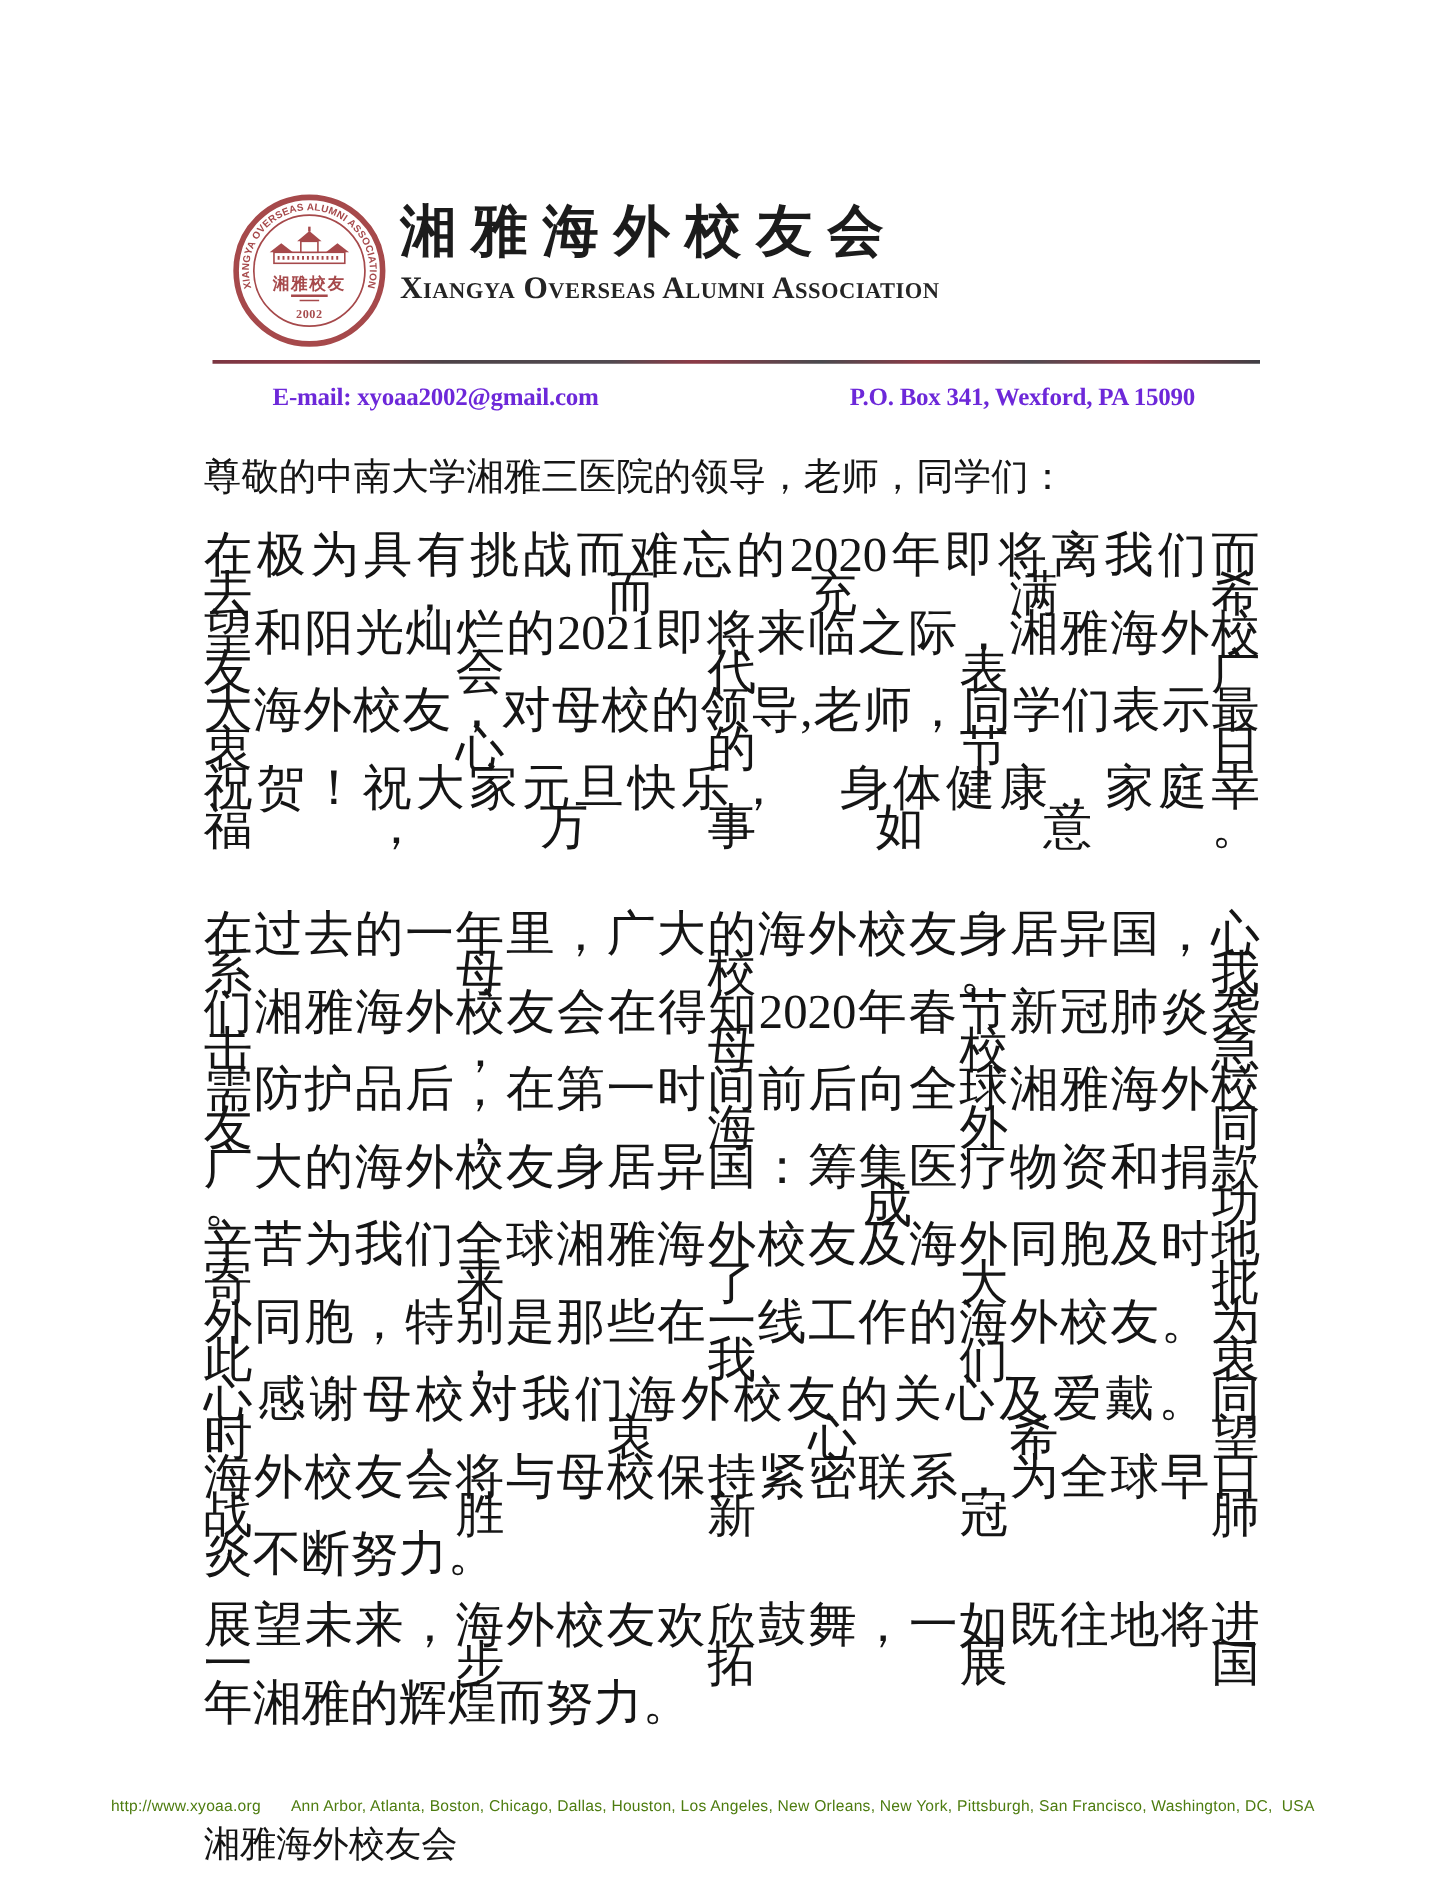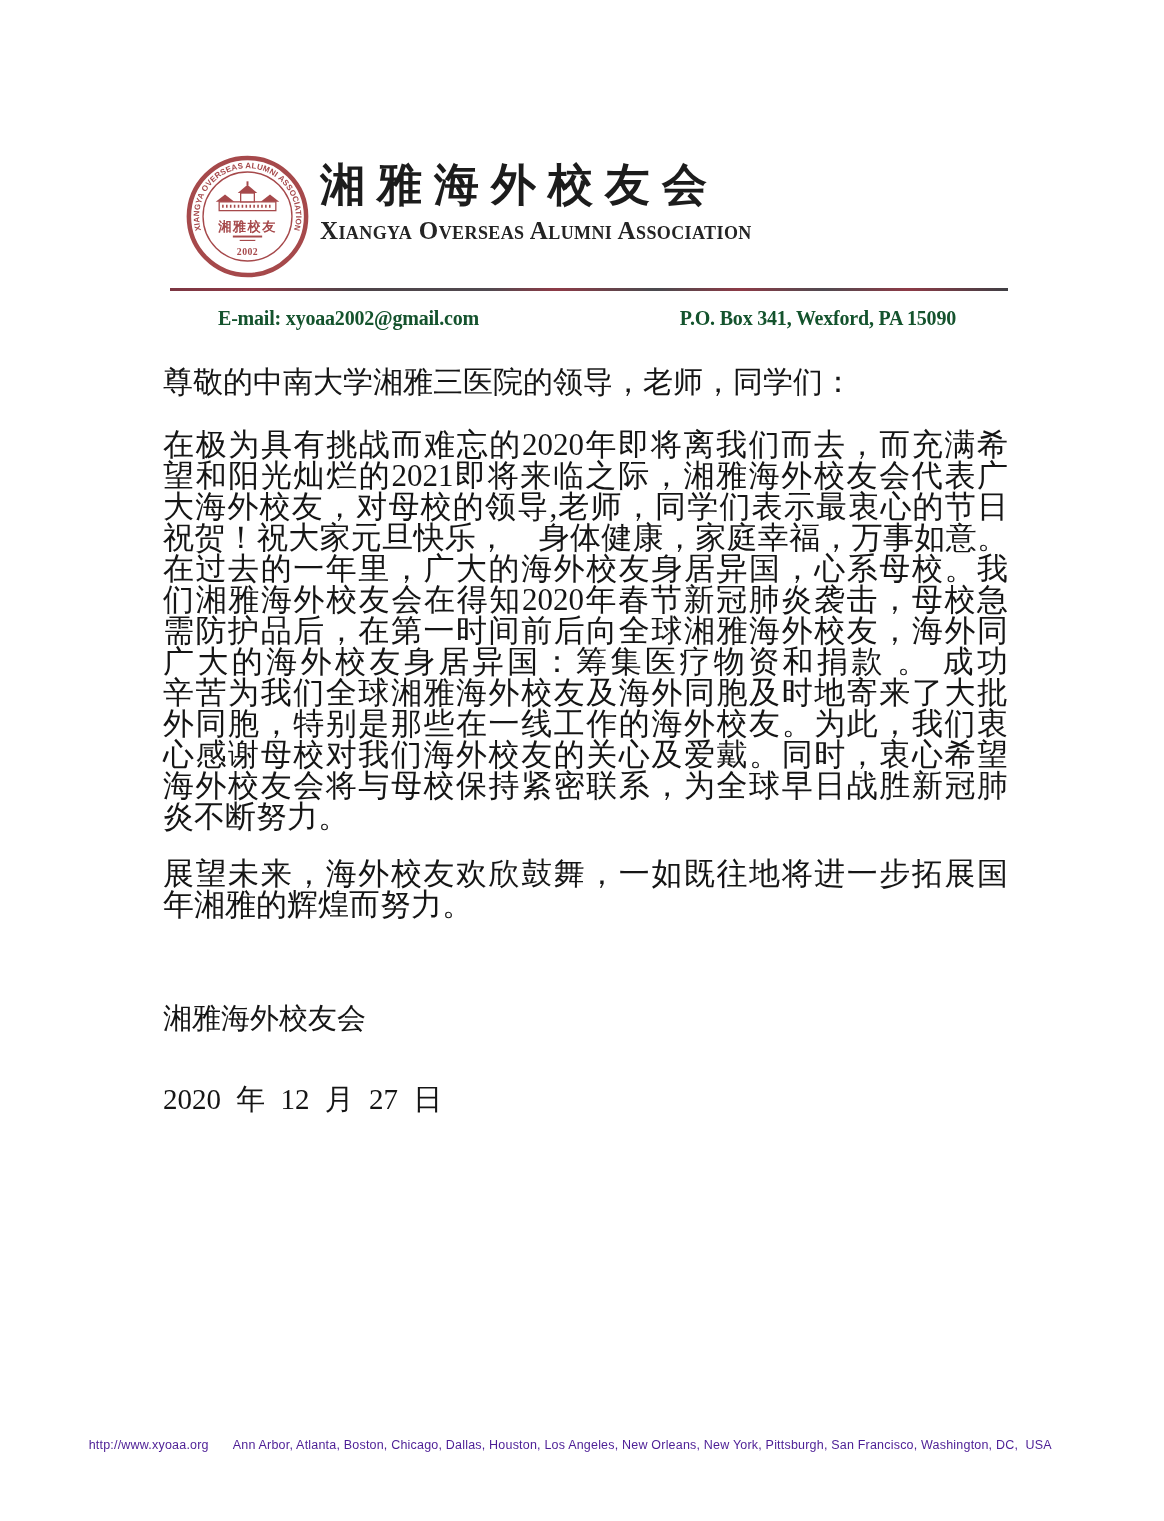--- a/index.html
+++ b/index.html
@@ -29,44 +29,44 @@
   .rule{
     height:3px;width:838px;margin:1px 0 0 7px;
     background:linear-gradient(90deg,
       #7c3642 0%, #8d3a46 10%, #4d4348 22%, #514a50 38%,
       #8d3a46 46%, #4a4a4e 58%, #8d3a46 68%, #514a50 78%,
       #8d3a46 88%, #3f3f44 100%);
   }
   .contact-row{
     display:flex;justify-content:space-between;
     margin-top:16px;padding:0 52px 0 55px;
-    font-size:20px;font-weight:bold;letter-spacing:-0.2px;color:#14532d;
+    font-size:20px;font-weight:bold;letter-spacing:-0.2px;color:#6d28d9;
   }
 
   
   .letter-body{width:845px;}
   .salutation{margin-top:36px;font-size:30px;line-height:31px;}
-  .para{font-size:31px;line-height:31px;}
+  .para{font-size:39px;line-height:31px;}
   .para .ln{
     text-align:justify;
     text-align-last:justify;
     text-justify:inter-character;
   }
   .para:not(.keep-just) .ln:last-child{text-align-last:left;}
   .p1{margin-top:32px;}
-  .p2{}
+  .p2{margin-top:55px;}
   .p3{margin-top:26px;}
   .signature{margin-top:82px;font-size:29px;line-height:32px;}
   .date{margin-top:49px;font-size:29px;line-height:32px;white-space:pre;word-spacing:8px;}
 
   
   .footer{
     position:absolute;left:74px;top:1424px;width:1070px;
     font-family:"Liberation Sans","DejaVu Sans",sans-serif;
-    font-size:12.5px;letter-spacing:0.2px;color:#4c1d95;
+    font-size:12.5px;letter-spacing:0.2px;color:#4d7c0f;
     white-space:pre;
   }
   .footer .url{margin-right:24px;}
 </style>
 </head>
 <body>
 
 <div class="page">
 
   <header class="masthead">

